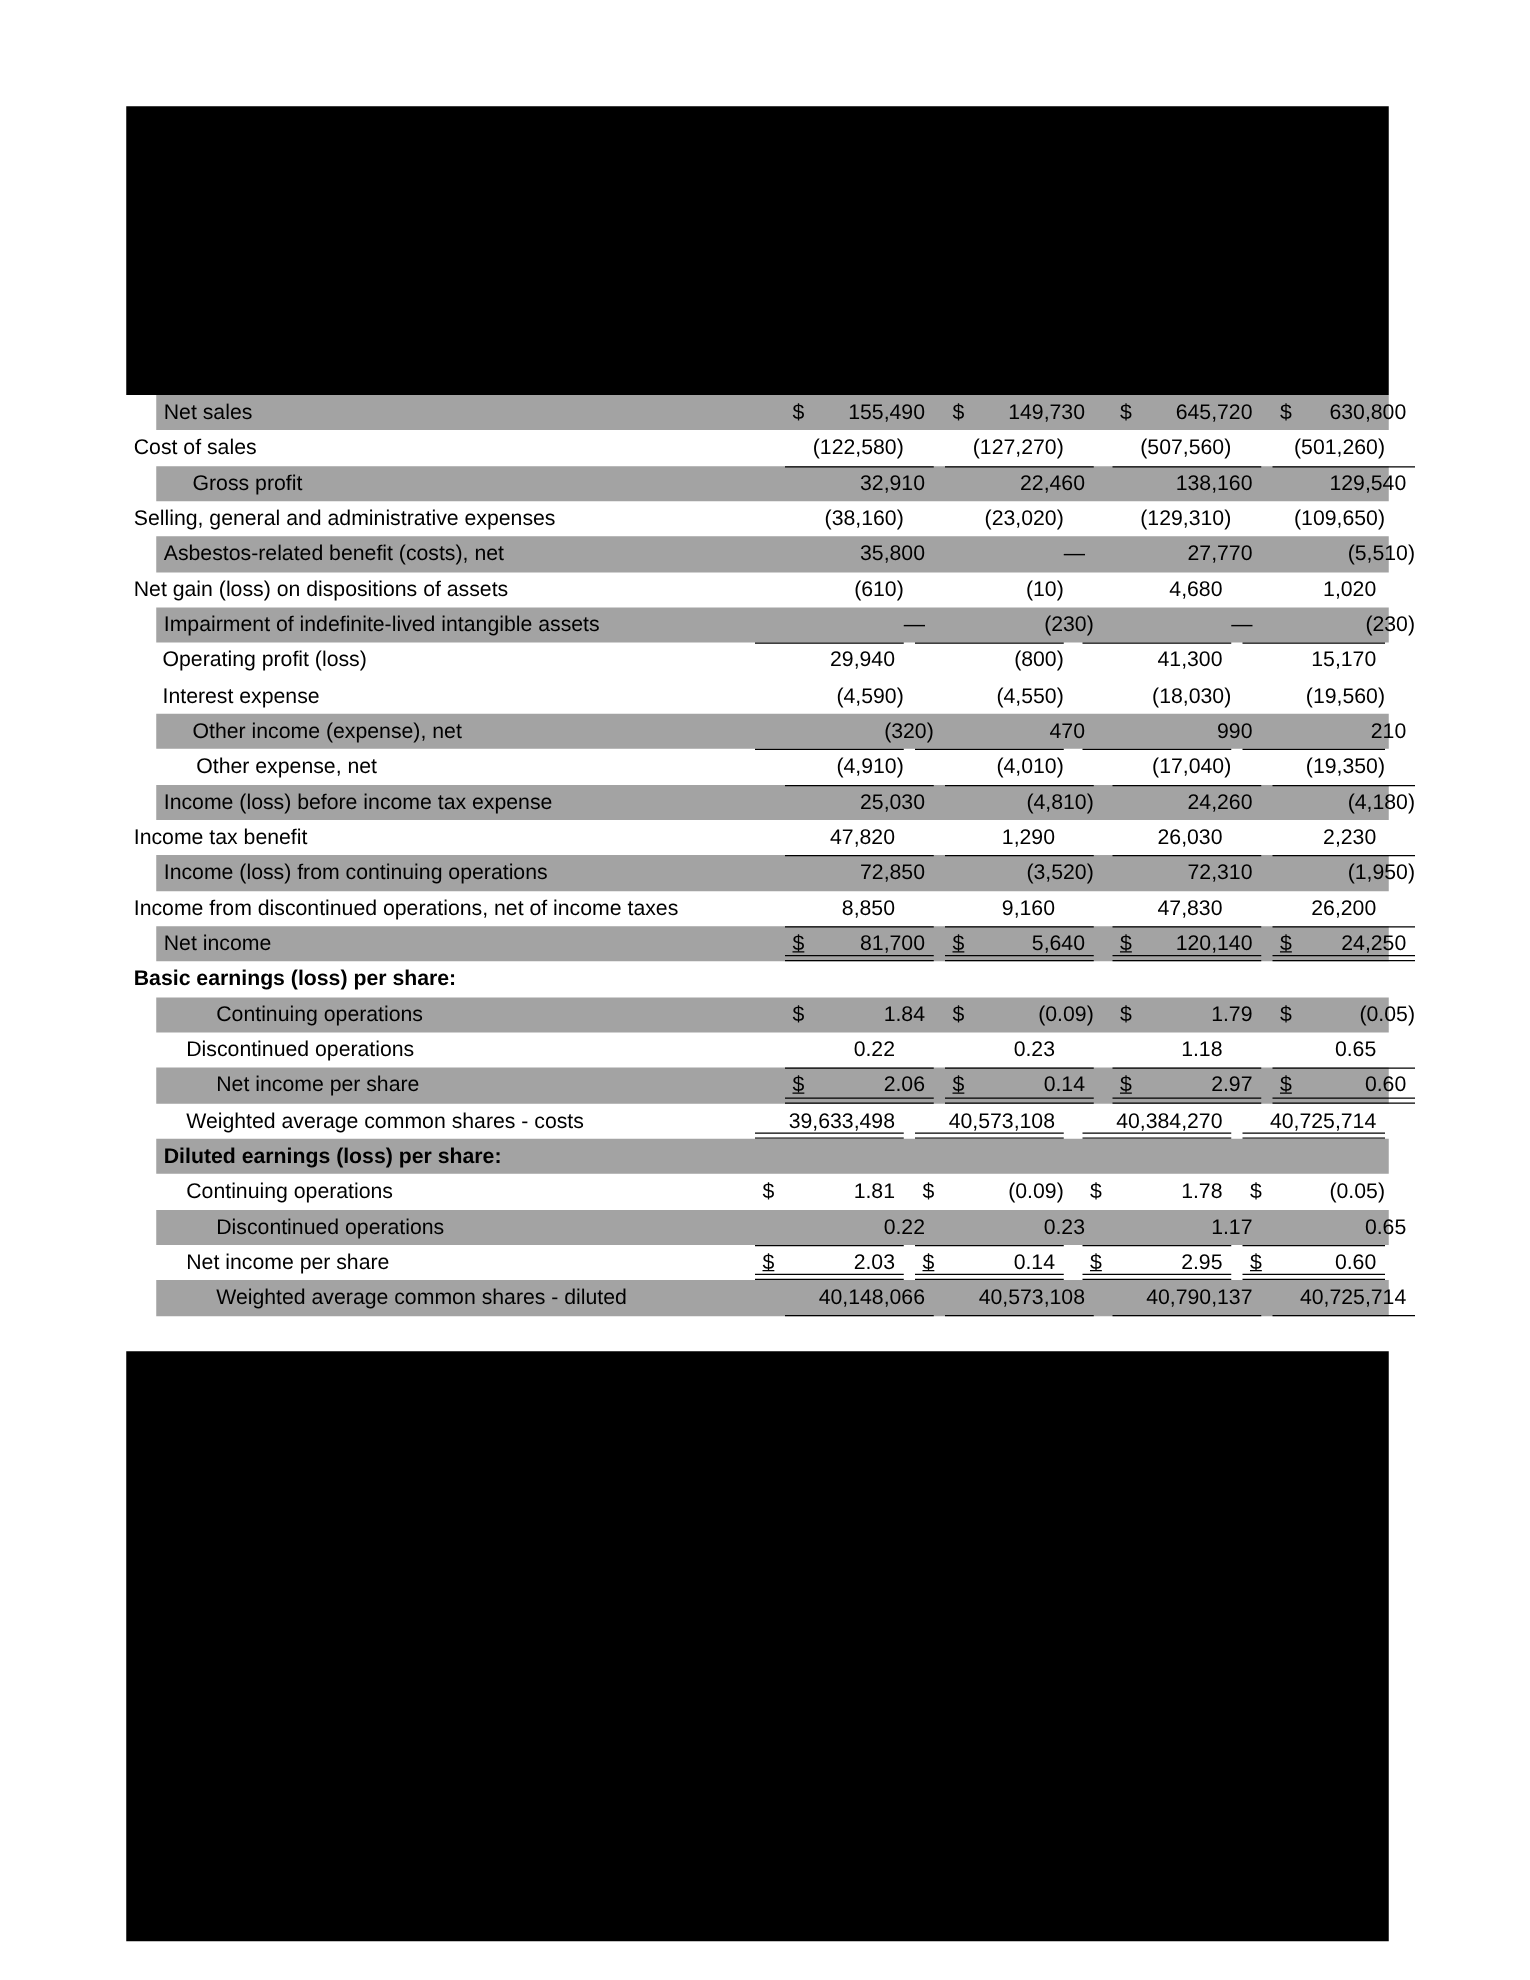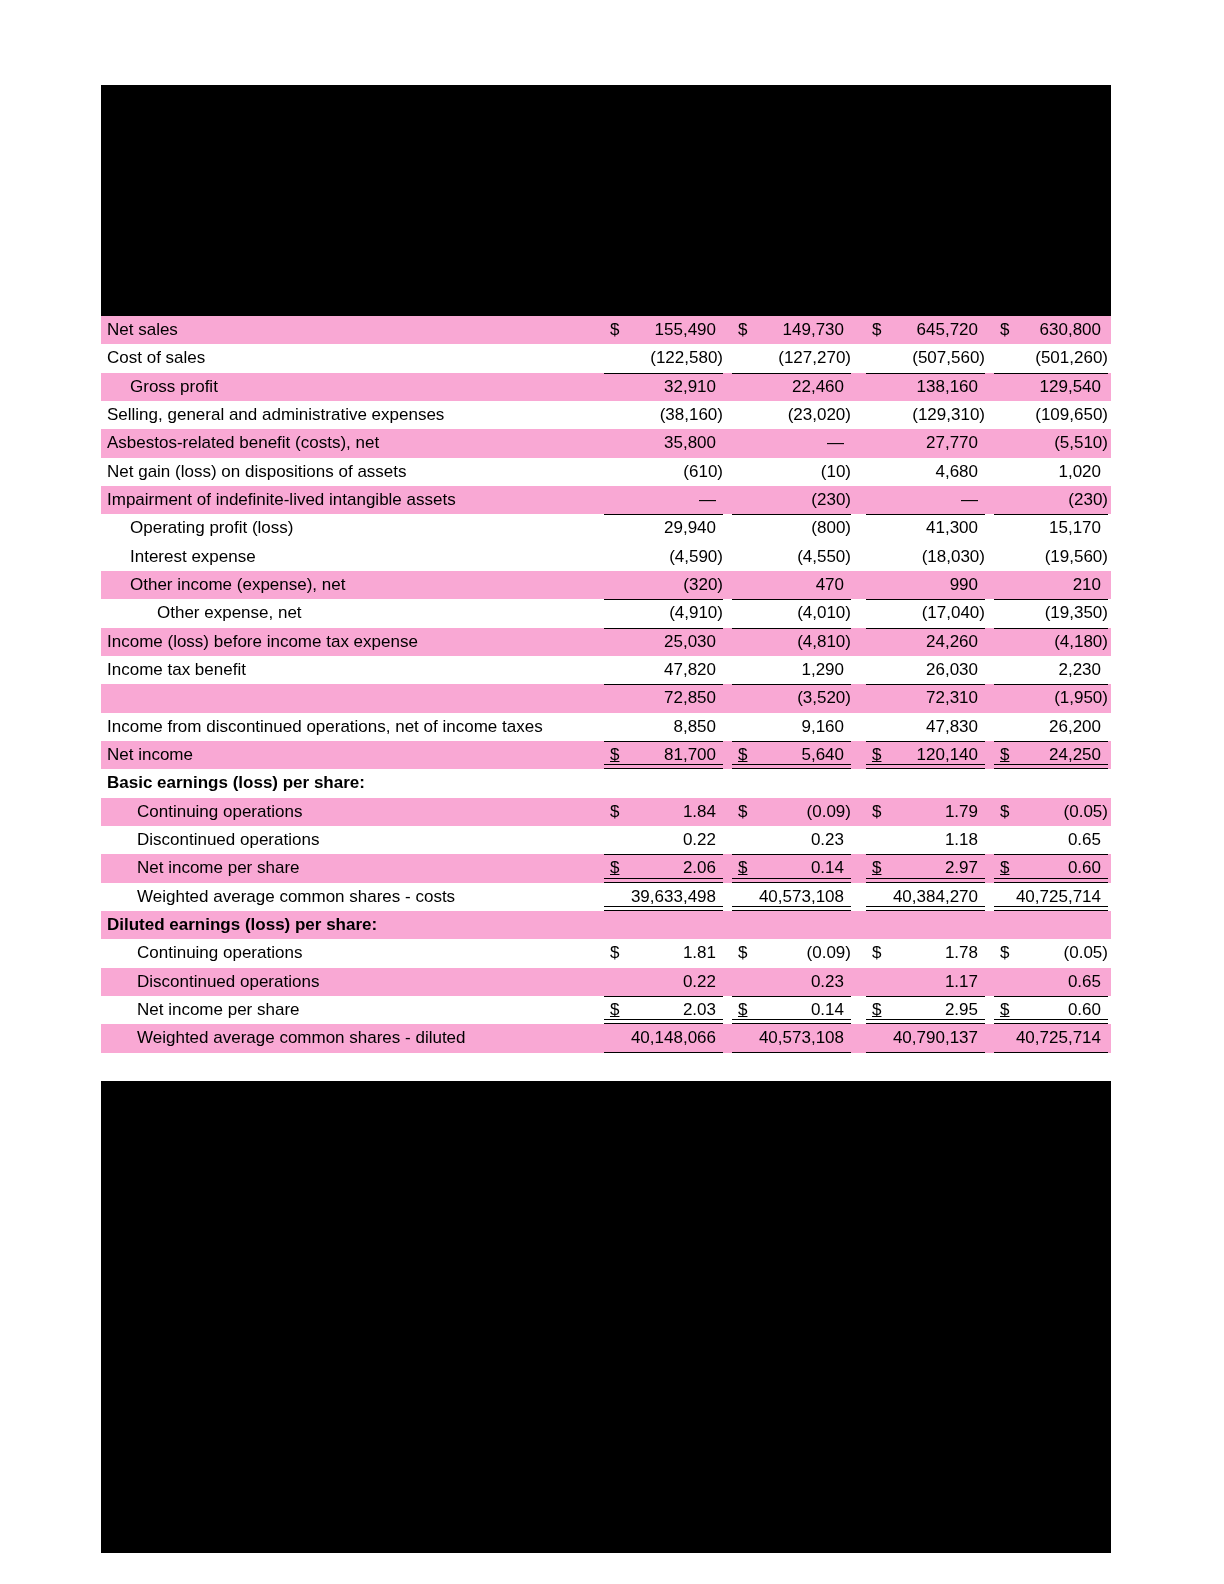--- a/index.html
+++ b/index.html
@@ -3,25 +3,25 @@
 <meta charset="utf-8">
 <style>
   html, body { margin: 0; padding: 0; background: #ffffff; }
   body { width: 1224px; height: 1584px; position: relative; overflow: hidden;
          font-family: "Liberation Sans", "DejaVu Sans", sans-serif; color: #000; }
   .redact { position: absolute; background: #000; left: 101px; width: 1010px; }
   #redact-top { top: 85px; height: 231px; }
   #redact-bottom { top: 1081px; height: 472px; }
   #stmt { position: absolute; left: 101px; top: 316px; width: 1010px; }
   .row { position: relative; height: 28.33px; font-size: 17px; line-height: 28.33px; }
-  .row.blue { background: #f9a8d4; }
+  .row.blue { background: #a3a3a3; margin-left: 24px; }
   .lbl { position: absolute; left: 6px; top: 0; white-space: nowrap; }
   .lbl.i1 { left: 29px; }
   .lbl.i2 { left: 56px; }
-  .lbl.i3 { left: 36px; }
+  .lbl.i3 { left: 48px; }
   .lbl.bold { font-weight: bold; }
   .cell { position: absolute; top: 0; height: 100%; }
   .c1 { left: 503px; width: 119px; }
   .c2 { left: 631px; width: 119px; }
   .c3 { left: 765px; width: 119px; }
   .c4 { left: 893px; width: 114px; }
   .dollar { position: absolute; left: 6px; top: 0; }
   .val { position: absolute; right: 7px; top: 0; white-space: nowrap; }
   .val.neg { right: 0px; }
   .cell.ul-top::before { content: ""; position: absolute; left: 0; right: 0; top: 0; border-top: 1.5px solid #000; }
@@ -230,20 +230,21 @@
         <span class="val">1,290</span>
       </div>
       <div class="cell c3">
         <span class="val">26,030</span>
       </div>
       <div class="cell c4">
         <span class="val">2,230</span>
       </div>
     </div>
     <div class="row blue">
+      <span class="lbl">Income (loss) from continuing operations</span>
       <div class="cell c1 ul-top">
         <span class="val">72,850</span>
       </div>
       <div class="cell c2 ul-top">
         <span class="val neg">(3,520)</span>
       </div>
       <div class="cell c3 ul-top">
         <span class="val">72,310</span>
       </div>
       <div class="cell c4 ul-top">

